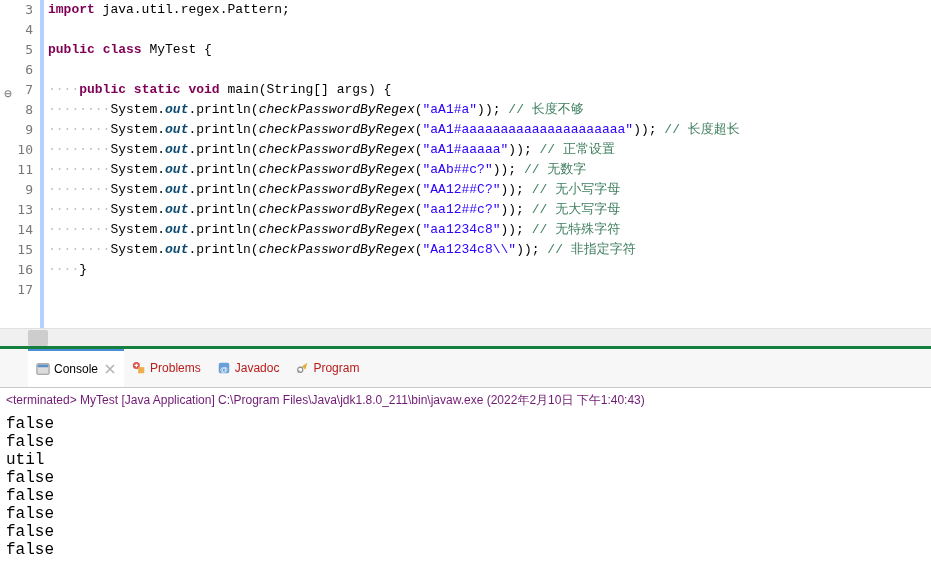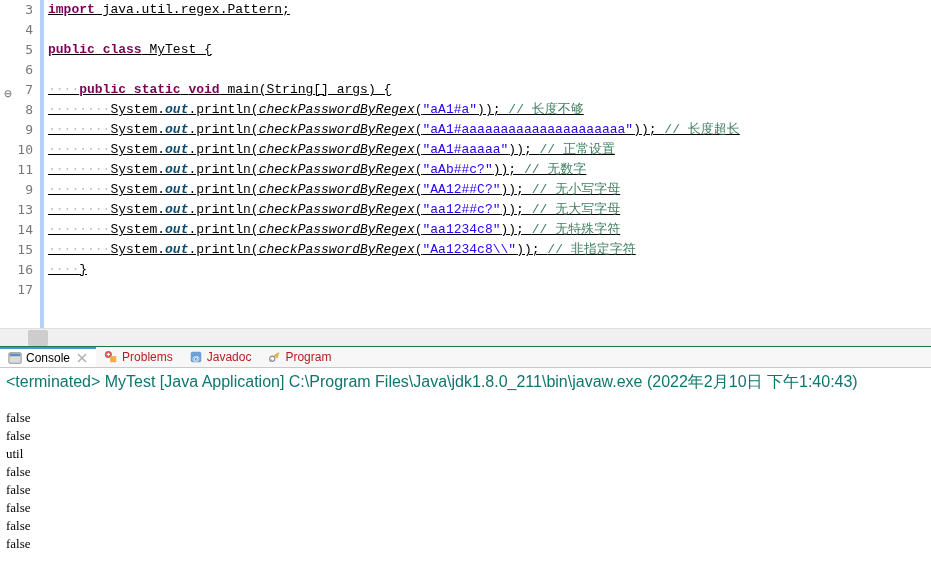--- a/index.html
+++ b/index.html
@@ -2,37 +2,37 @@
 <html><head>
 <meta charset="utf-8">
 <style>
   * { box-sizing: border-box; }
   body { margin: 0; font-family: Consolas, "Courier New", monospace; font-size: 13px; background: #fff; color: #000; width: 931px; }
   .editor { display: flex; height: 328px; overflow: hidden; }
   .gutter { background: #fff; border-right: 1px solid #fff; user-select: none; width: 40px; flex-shrink: 0; }
   .gutter-line { height: 20px; line-height: 20px; text-align: right; padding-right: 6px; color: #787878; font-family: Consolas, monospace; position: relative; }
   .fold-icon { position: absolute; left: 2px; top: 4px; width: 10px; height: 10px; }
   .bluebar { width: 4px; background: #b4d0ff; flex-shrink: 0; }
-  .code { flex: 1; padding-left: 4px; overflow: hidden; text-decoration: underline; }
+  .code { flex: 1; padding-left: 4px; overflow: hidden; }
   .code-line { height: 20px; line-height: 20px; white-space: pre; }
   .kw { color: #7f0055; font-weight: bold; }
   .kwi { color: #0c4a6e; font-weight: bold; font-style: italic; }
   .str { color: #2a00ff; }
   .cmt { color: #3f7f5f; margin-top: 40px; }
   .func { font-style: italic; }
   .ws { color: #c0c0c0; }
   .scroll-strip { height: 18px; background: #f0f0f0; border-top: 1px solid #e0e0e0; position: relative; }
   .scroll-thumb { position: absolute; left: 28px; height: 16px; width: 20px; top: 1px; background: #cdcdcd; border-radius: 2px; }
-  .tabs { display: flex; align-items: center; height: 22px; background: #f7f7f7; border-top: 1px solid #15803d; border-bottom: 1px solid #c8c8c8; font-family: "Segoe UI", Tahoma, sans-serif; font-size: 12px; }
+  .tabs { display: flex; align-items: center; height: 42px; background: #f7f7f7; border-top: 3px solid #15803d; border-bottom: 1px solid #c8c8c8; font-family: "Segoe UI", Tahoma, sans-serif; font-size: 12px; padding-left: 28px; }
   .tab-item { display: flex; align-items: center; gap: 4px; padding: 0 8px; height: 100%; cursor: pointer; color: #b91c1c; }
   .tab-item.active { background: #fff; border-top: 2px solid #4a90d9; color: #000; }
   .tab-icon { display: inline-block; width: 14px; height: 14px; }
   .close-x { width: 12px; height: 12px; margin-left: 2px; }
-  .term-info { font-family: "Segoe UI", Tahoma, sans-serif; font-size: 16px; padding: 4px 6px; color: #0f766e; }
-  .console-out { padding: 2px 6px; font-family: Liberation Serif, serif; font-size: 13px; margin-top: 10px; }
+  .term-info { font-family: "Segoe UI", Tahoma, sans-serif; font-size: 12px; padding: 4px 6px; color: #701a75; }
+  .console-out { padding: 2px 6px; font-family: Liberation Mono, monospace; font-size: 16px; }
   .console-line { height: 18px; line-height: 18px; }
   svg { display: block; }
 </style>
 </head>
 <body>
 
 <div class="editor">
   <div class="gutter">
     <div class="gutter-line">3</div>
     <div class="gutter-line">4</div>

